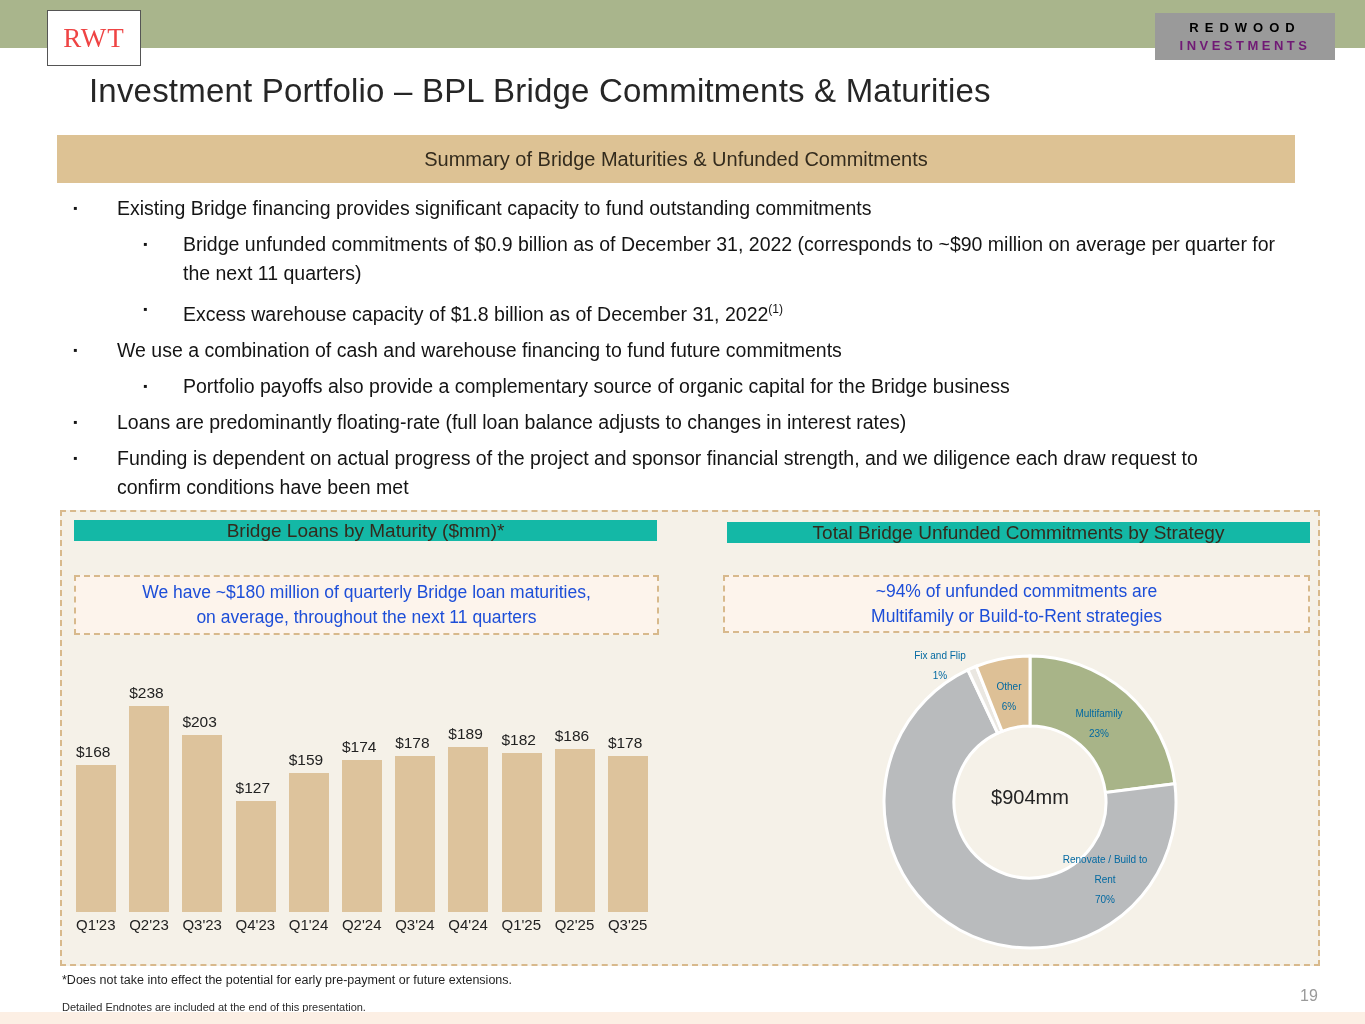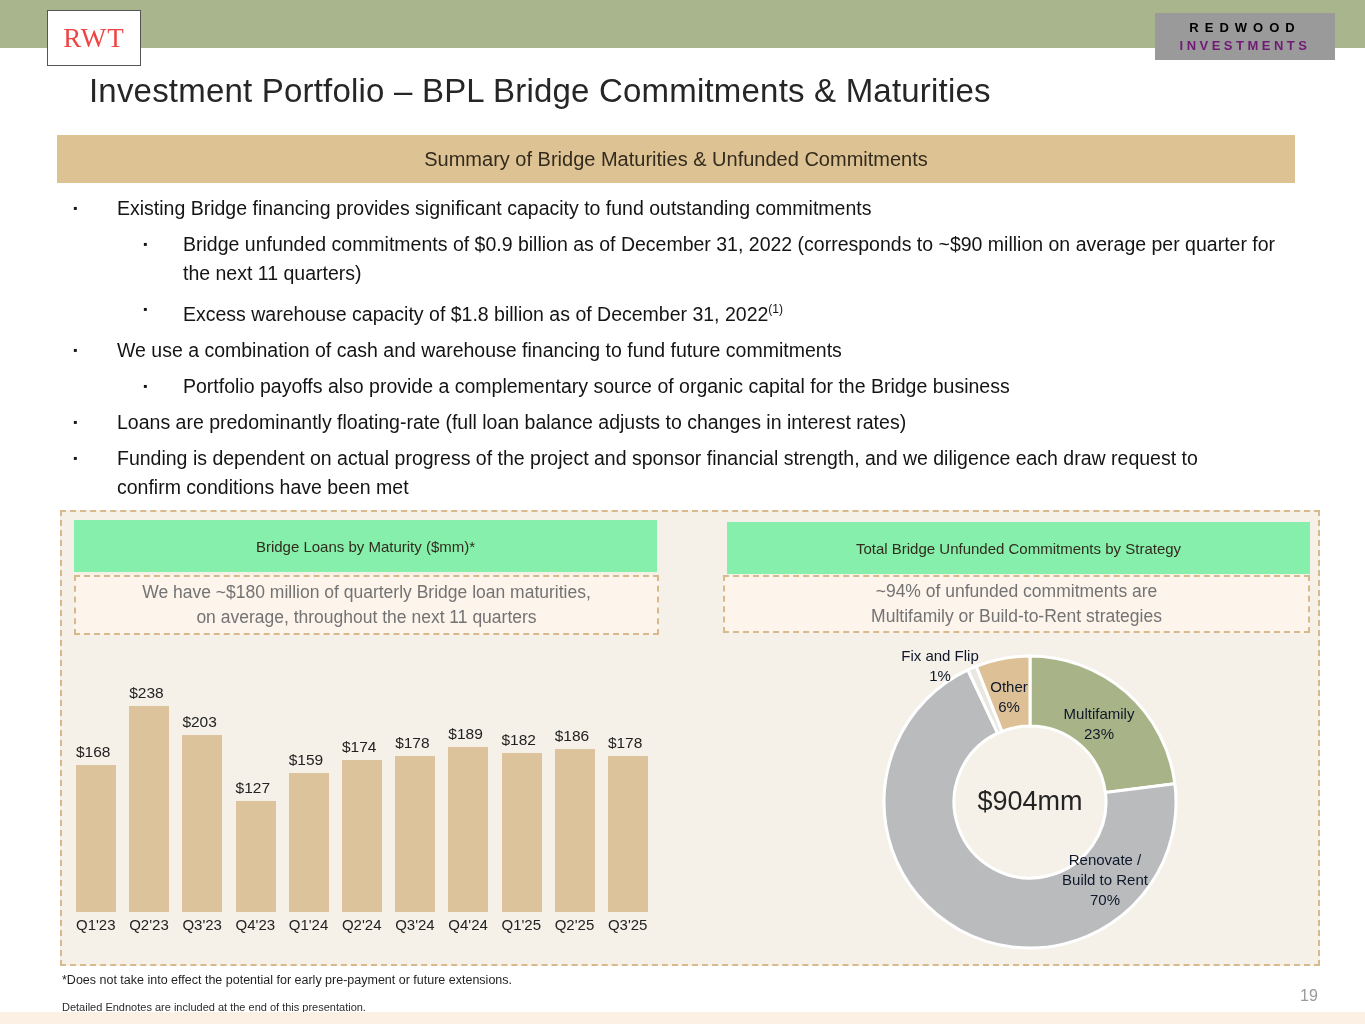--- a/index.html
+++ b/index.html
@@ -29,48 +29,48 @@
   .bullet-row .marker{font-size:12px;line-height:29px;flex:none;}
   .bullet-row.l1 .marker{width:44px;}
   .bullet-row.l2 .marker{width:40px;}
   .bullet-row.l1 .btext{max-width:1135px;}
   .bullet-row.l2 .btext{max-width:1095px;}
   .btext sup{font-size:62%;}
 
   
   .main-panel{position:absolute;left:60px;top:510px;width:1260px;height:456px;box-sizing:border-box;
               background:#f5f1e8;border:2px dashed #d8b98c;}
-  .panel-header{position:absolute;height:52px;background:#86efac;display:flex;align-items:center;
-                justify-content:center;font-size:15px;color:#332b1d;}
+  .panel-header{position:absolute;height:21px;background:#14b8a6;display:flex;align-items:center;
+                justify-content:center;font-size:19px;color:#332b1d;}
   .panel-header.left{left:12px;top:8px;width:583px;}
   .panel-header.right{left:665px;top:10px;width:583px;}
   .callout{position:absolute;box-sizing:border-box;background:#fdf4ec;border:2px dashed #d8b98c;
            display:flex;flex-direction:column;align-items:center;justify-content:center;
-           font-size:17.5px;line-height:25px;color:#737373;text-align:center;}
+           font-size:17.5px;line-height:25px;color:#1d4ed8;text-align:center;}
   .callout.left{left:12px;top:63px;width:585px;height:60px;}
   .callout.right{left:661px;top:63px;width:587px;height:58px;}
 
   
   .bar-chart{position:absolute;left:14px;top:172px;width:578px;height:250px;
              display:flex;justify-content:space-between;align-items:flex-end;}
   .bar-col{display:flex;flex-direction:column;justify-content:flex-end;width:46px;height:100%;}
   .bar-value{font-size:15.5px;color:#222;margin-bottom:4px;white-space:nowrap;}
   .bar{width:40px;}
   .bar-cat{font-size:15px;color:#222;margin-top:4px;height:18px;white-space:nowrap;}
 
   
   .donut-wrap{position:absolute;left:818px;top:140px;width:300px;height:300px;}
-  .donut-label{position:absolute;font-size:15px;line-height:20px;color:#0f172a;
+  .donut-label{position:absolute;font-size:10px;line-height:20px;color:#0369a1;
                text-align:center;white-space:pre-line;}
   .donut-label.seg-fixflip{left:2px;top:-6px;width:116px;}
   .donut-label.seg-other{left:94px;top:25px;width:70px;}
   .donut-label.seg-multifamily{left:164px;top:52px;width:110px;}
   .donut-label.seg-renovate{left:172px;top:198px;width:106px;}
   .donut-center{position:absolute;left:0;top:134px;width:300px;text-align:center;
-                font-size:27px;color:#242424;}
+                font-size:20px;color:#242424;}
 
   
   .footnote-1{position:absolute;left:62px;top:973px;font-size:12.5px;color:#1f1f1f;}
   .footnote-2{position:absolute;left:62px;top:1001px;font-size:11px;color:#2c2c2c;}
   .page-number{position:absolute;left:1300px;top:987px;width:40px;font-size:16px;color:#9a9a9a;}
   .bottom-strip{position:absolute;left:0;bottom:0;width:1365px;height:12px;background:#fcefe4;}
 </style>
 </head>
 <body>
 

